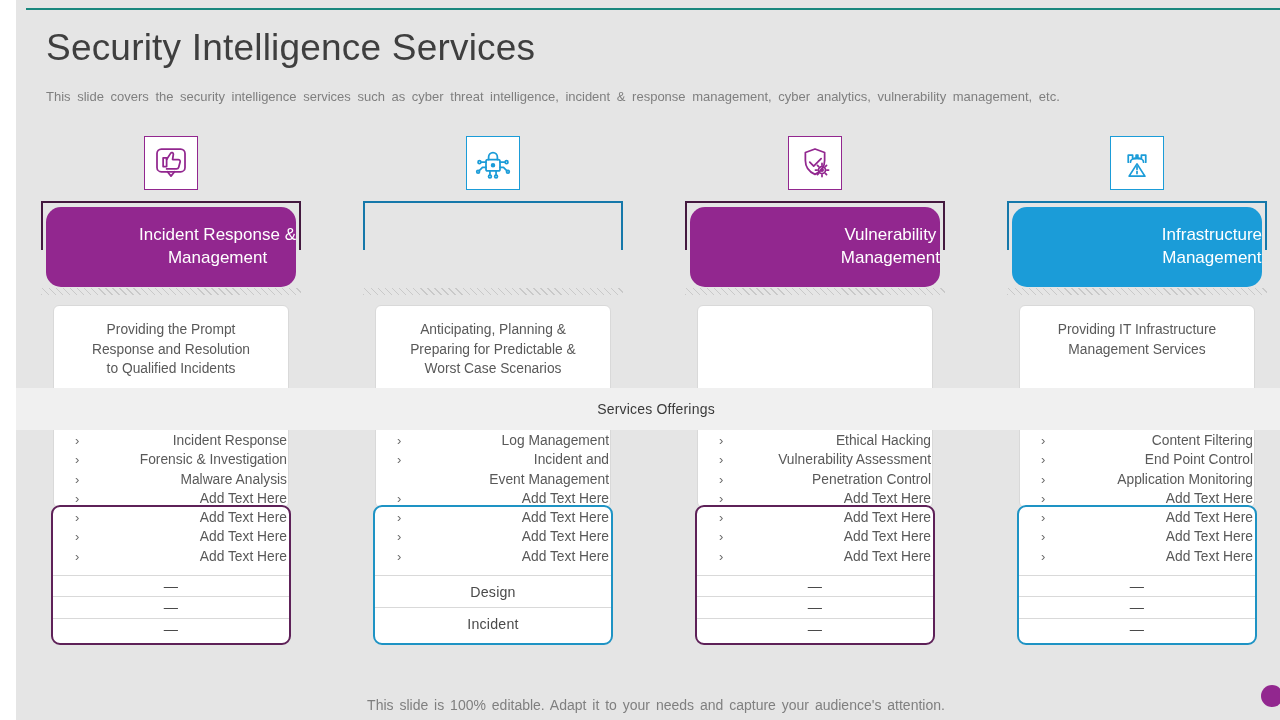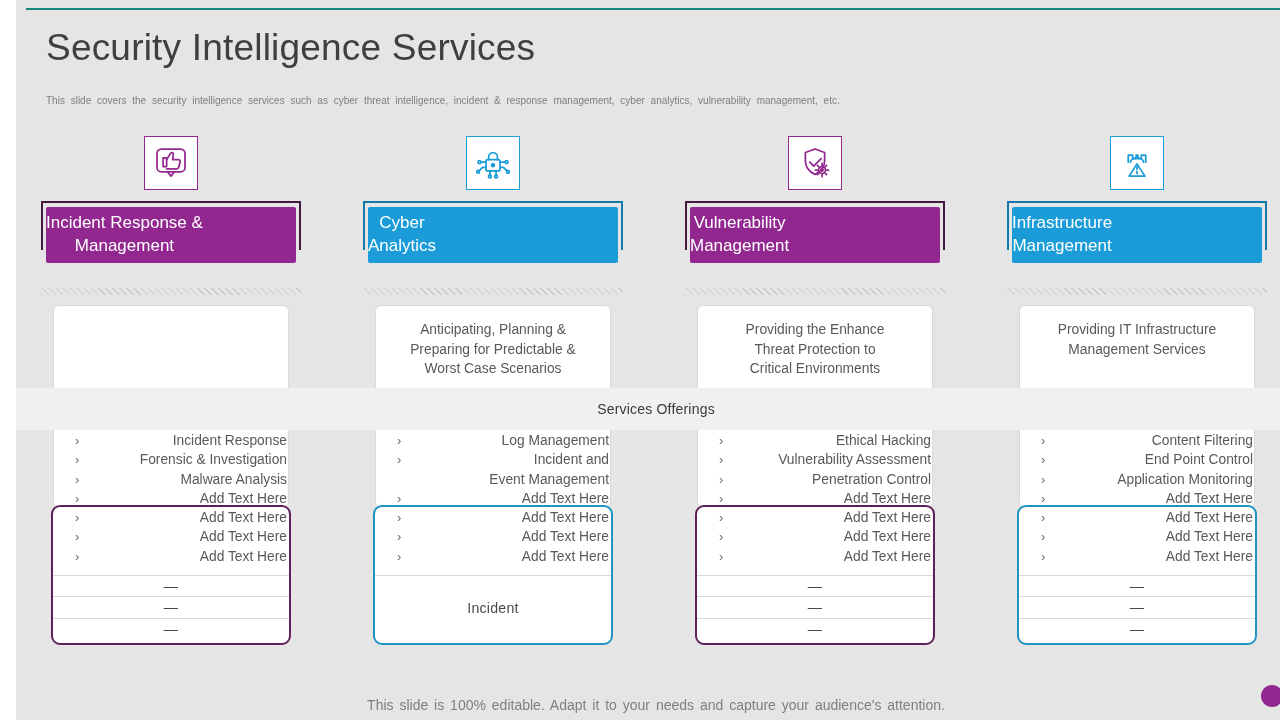--- a/index.html
+++ b/index.html
@@ -1,35 +1,35 @@
 <!DOCTYPE html>
 <html style="--purple-fill: #92278F; --purple-bracket: #44193F; --purple-box-border: #5E2158; --blue-fill: #1B9CD8; --blue-bracket: #1578AA; --blue-box-border: #1E93C4; --teal-line: #19877D; --banner-bg: #F0F0F0; --card-border: #D9D9D9; --body-text: #595959; --muted-text: #7F7F7F; --title-color: #3F3F3F; --accent-dot: #92278F;"><head>
 <meta charset="utf-8">
 <style>
   html,body{margin:0;padding:0;background:#fff;}
   .slide{position:relative;width:1280px;height:720px;background:#e5e5e5;overflow:hidden;
          font-family:"Liberation Sans","DejaVu Sans",sans-serif;margin-left:16px;}
   .top-line{position:absolute;left:10px;right:6px;top:8px;height:2px;background:var(--teal-line,#19877D);}
   .corner-square{position:absolute;right:0;top:0;width:14px;height:17px;background:var(--accent-dot,#92278F);}
   .page-title{position:absolute;left:30px;top:27px;font-size:37px;font-weight:300;color:var(--title-color,#3F3F3F);letter-spacing:.2px;}
-  .page-subtitle{position:absolute;left:30px;top:95px;font-size:10px;color:var(--muted-text,#7F7F7F);word-spacing:3px;}
+  .page-subtitle{position:absolute;left:30px;top:89px;font-size:13px;color:var(--muted-text,#7F7F7F);word-spacing:3px;}
   .banner{position:absolute;left:0;right:0;top:388px;height:42px;background:var(--banner-bg,#F0F0F0);
           display:flex;align-items:center;justify-content:center;z-index:6;
           font-size:14px;color:#3A3A3A;letter-spacing:.2px;}
   .columns{position:absolute;left:35px;top:0;width:1210px;height:720px;display:flex;gap:82px;}
   .column{position:relative;width:240px;height:720px;flex:none;}
   .t-purple{--fill:var(--purple-fill,#92278F);--bracket:var(--purple-bracket,#44193F);--bbox:var(--purple-box-border,#5E2158);}
   .t-blue{--fill:var(--blue-fill,#1B9CD8);--bracket:var(--blue-bracket,#1578AA);--bbox:var(--blue-box-border,#1E93C4);}
   .icon-box{position:absolute;top:136px;left:50%;transform:translateX(-50%);width:52px;height:52px;
             border:1.5px solid var(--fill);display:flex;align-items:center;justify-content:center;background:#fff;}
   .icon-box svg{color:var(--fill);}
   .hdr-bracket{position:absolute;top:201px;left:-10px;right:-10px;height:47px;
                border:2.5px solid var(--bracket);border-bottom:none;z-index:1;}
-  .hdr-fill{position:absolute;top:207px;left:-5px;right:-5px;height:56px;background:var(--fill);
-            border-radius:2px;z-index:2;display:flex;align-items:center;justify-content:flex-start;
+  .hdr-fill{position:absolute;top:207px;left:-5px;right:-5px;height:80px;background:var(--fill);
+            border-radius:15px;z-index:2;display:flex;align-items:center;justify-content:flex-end;
             color:#fff;font-size:17px;line-height:1.35;text-align:center;}
   .hdr-hatch{position:absolute;top:288px;left:-10px;right:-10px;height:7px;z-index:1;
              background:repeating-linear-gradient(45deg,#c9c9c9 0 1px,transparent 1px 5px);}
   .content-card{position:absolute;top:305px;left:2px;right:2px;height:201px;background:#fff;
                 border:1px solid var(--card-border,#D9D9D9);border-radius:6px;z-index:1;}
   .desc{position:absolute;top:320px;left:6px;right:6px;z-index:2;text-align:center;
         font-size:13.8px;line-height:1.42;color:var(--body-text,#595959);}
   .phases-card{position:absolute;top:505px;left:0;right:0;height:136px;background:#fff;
                border:2px solid var(--bbox);border-radius:9px;z-index:2;}
   .bullets{position:absolute;top:431px;left:20px;right:4px;z-index:5;
@@ -68,20 +68,21 @@
         <path d="M19 20 l4.5 -7 c1 -1.6 3.4 -0.8 3.2 1 l-0.9 6 h6.4 c1.6 0 2.6 1.3 2.2 2.8 l-1.6 6 c-0.3 1.2 -1.4 2 -2.6 2 H19"></path>
       </svg>
 
     </div>
     <div class="hdr-bracket"></div>
     <div class="hdr-fill">
       <span class="hdr-title">Incident Response &amp;<br>Management</span>
     </div>
     <div class="hdr-hatch"></div>
     <div class="content-card"></div>
+    <div class="desc">Providing the Prompt<br>Response and Resolution<br>to Qualified Incidents</div>
     <div class="phases-card"></div>
     <div class="bullets">
           <div class="b-item">
             <span class="chev">›</span>
             <span class="b-text">Incident Response</span>
           </div>
           <div class="b-item">
             <span class="chev">›</span>
             <span class="b-text">Forensic &amp; Investigation</span>
           </div>
@@ -129,23 +130,20 @@
         <path d="M32 29 h4 l4 4"></path>
             <circle cx="41" cy="34" r="1.6"></circle>
         <path d="M20.5 33 v5"></path>
             <circle cx="20.5" cy="39.5" r="1.6"></circle>
         <path d="M27.5 33 v5"></path>
             <circle cx="27.5" cy="39.5" r="1.6"></circle>
       </svg>
 
     </div>
     <div class="hdr-bracket"></div>
-    <div class="hdr-fill">
-      <span class="hdr-title">Cyber<br>Analytics</span>
-    </div>
     <div class="hdr-hatch"></div>
     <div class="content-card"></div>
     <div class="desc">Anticipating, Planning &amp;<br>Preparing for Predictable &amp;<br>Worst Case Scenarios</div>
     <div class="phases-card"></div>
     <div class="bullets">
           <div class="b-item">
             <span class="chev">›</span>
             <span class="b-text">Log Management</span>
           </div>
           <div class="b-item">
@@ -163,20 +161,21 @@
           <div class="b-item">
             <span class="chev">›</span>
             <span class="b-text">Add Text Here</span>
           </div>
           <div class="b-item">
             <span class="chev">›</span>
             <span class="b-text">Add Text Here</span>
           </div>
         </div>
     <div class="rows">
+          <div class="row">Design</div>
           <div class="row">Incident</div>
         </div>
   </div>
 
   <div class="column t-purple">
     <div class="icon-box">
 
       <svg width="42" height="42" viewBox="0 0 48 48" fill="none" stroke="currentColor" stroke-width="2" stroke-linejoin="round" stroke-linecap="round">
         <path d="M24 8 l11 4 v9 c0 8 -4.5 13 -11 16 c-6.5 -3 -11 -8 -11 -16 v-9 z"></path>
         <path d="M18 23 l4.5 4.5 L31 19"></path>
@@ -185,21 +184,20 @@
         <circle cx="32" cy="32" r="1.3" fill="currentColor"></circle>
       </svg>
 
     </div>
     <div class="hdr-bracket"></div>
     <div class="hdr-fill">
       <span class="hdr-title">Vulnerability<br>Management</span>
     </div>
     <div class="hdr-hatch"></div>
     <div class="content-card"></div>
-    <div class="desc">Providing the Enhance<br>Threat Protection to<br>Critical Environments</div>
     <div class="phases-card"></div>
     <div class="bullets">
           <div class="b-item">
             <span class="chev">›</span>
             <span class="b-text">Ethical Hacking</span>
           </div>
           <div class="b-item">
             <span class="chev">›</span>
             <span class="b-text">Vulnerability Assessment</span>
           </div>

